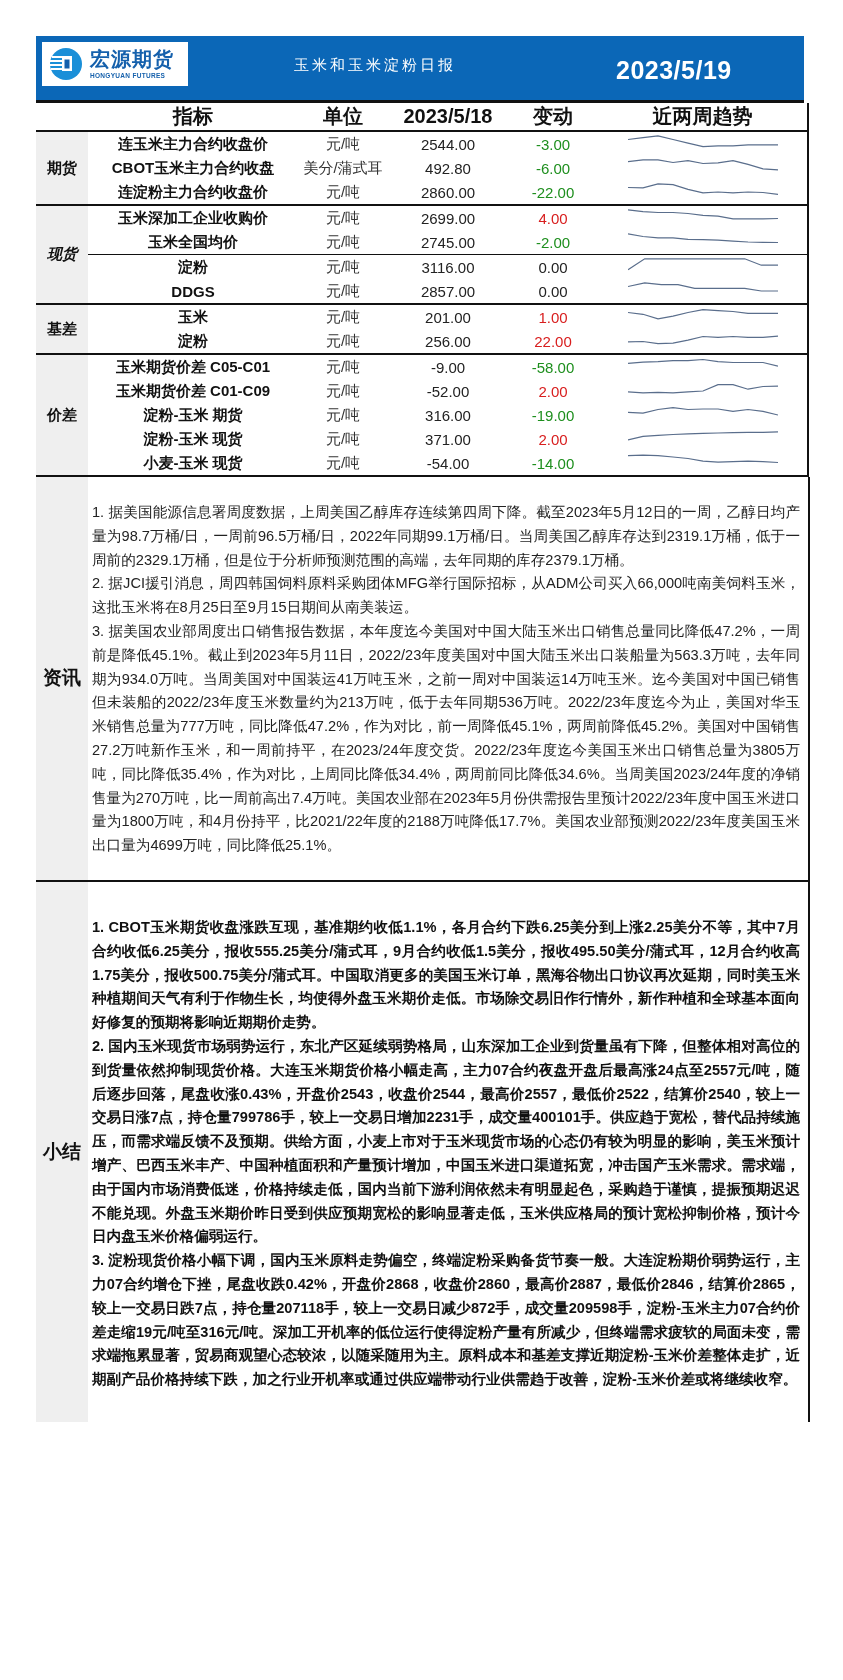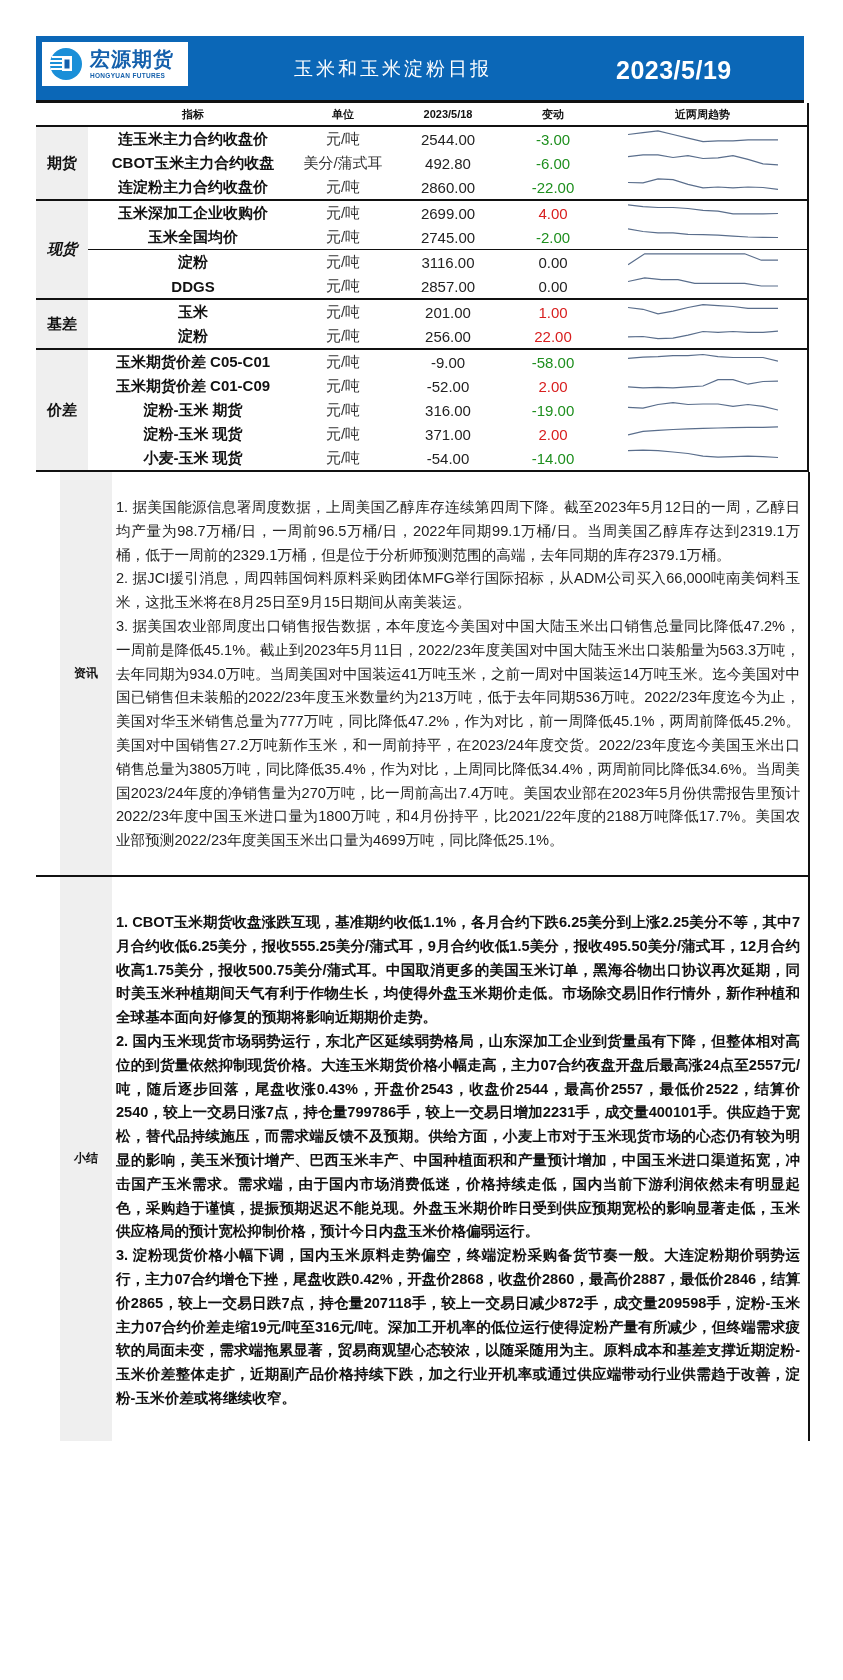--- a/index.html
+++ b/index.html
@@ -3,38 +3,38 @@
 <meta charset="utf-8">
 <style>
   html, body { margin:0; padding:0; background:#ffffff; }
   body { width:843px; height:1680px; position:relative; font-family:"Liberation Sans","DejaVu Sans",sans-serif; color:#111; overflow:hidden; }
   .page { position:absolute; left:36px; top:36px; width:768px; }
   .header { position:relative; height:64px; background:#0b67b7; border-bottom:3px solid #111; }
   .logo-box { position:absolute; left:6px; top:6px; width:146px; height:44px; background:#fff; }
   .logo-mark { position:absolute; left:6px; top:5px; width:36px; height:34px; }
   .logo-cn { position:absolute; left:48px; top:4px; font-size:20px; font-weight:bold; color:#1560ac; letter-spacing:1px; }
   .logo-en { position:absolute; left:48px; top:30px; font-size:6.5px; font-weight:bold; color:#1560ac; letter-spacing:0.3px; }
-  .title { position:absolute; left:258px; top:20px; font-size:19px; color:#fff; letter-spacing:3px; }
+  .title { position:absolute; left:258px; top:20px; font-size:15px; color:#fff; letter-spacing:3px; }
   .hdate { position:absolute; left:580px; top:20px; font-size:25px; color:#fff; font-weight:bold; letter-spacing:0.5px; }
 
   table.grid { border-collapse:collapse; width:772px; table-layout:fixed; border-right:2px solid #111; }
   table.grid td, table.grid th { padding:0; height:24px; font-size:15px; text-align:center; white-space:nowrap; overflow:hidden; }
-  table.grid th { font-weight:bold; font-size:11px; height:22px; border-bottom:2px solid #111; }
+  table.grid th { font-weight:bold; font-size:20px; height:22px; border-bottom:2px solid #111; }
   .cat { background:#efefef; font-weight:bold; font-size:15px; }
   .ind { font-weight:bold; }
   .unit { color:#333; }
   .val { color:#222; }
   .neg { color:#1e8f1e; }
   .pos { color:#d81e1e; }
   .zero { color:#222; }
   .spark svg { display:block; margin:0 auto; }
   .sec-end td { border-bottom:2px solid #111; }
 
   .text-block { display:flex; width:772px; border-right:2px solid #111; }
-  .text-cat { width:52px; background:#efefef; font-weight:bold; font-size:12px; display:flex; align-items:center; justify-content:center;margin-left:24px; }
+  .text-cat { width:52px; background:#efefef; font-weight:bold; font-size:19px; display:flex; align-items:center; justify-content:center; }
   .text-body { flex:1; padding:0 8px 0 4px; font-size:14.6px; line-height:23.8px; color:#222; text-align:justify; }
   .news { border-bottom:2px solid #111; }
   .news .text-body { padding-top:24px; padding-bottom:22px; }
   .summary .text-body { padding-top:34px; padding-bottom:30px; font-weight:bold; color:#111; }
   .para { margin:0; }
 </style>
 </head>
 <body>
 
 <div class="page">

